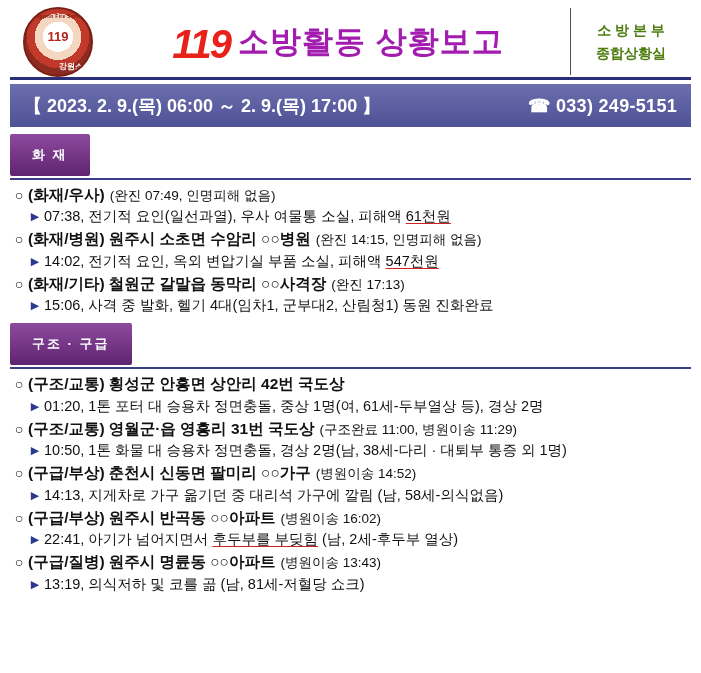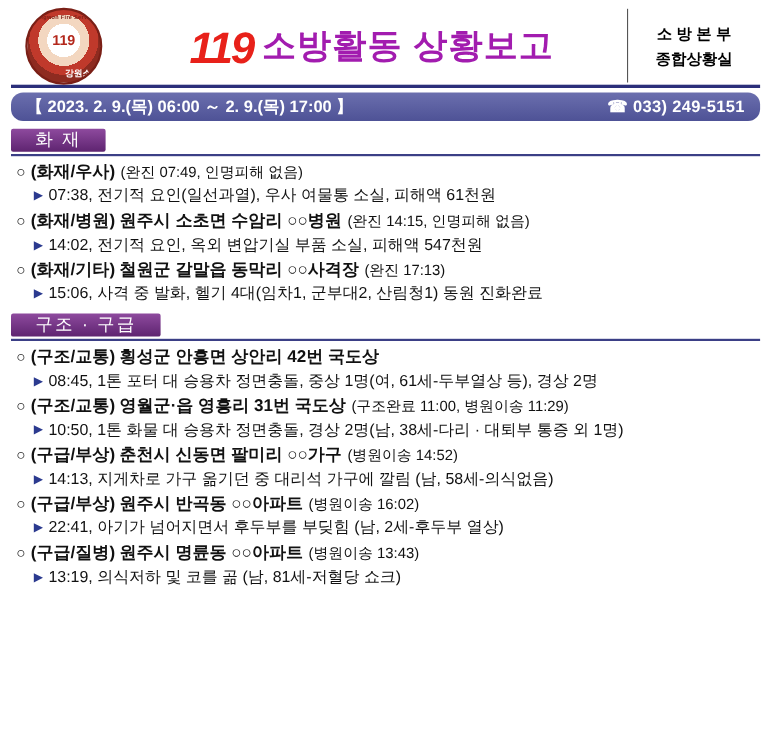--- a/index.html
+++ b/index.html
@@ -105,55 +105,55 @@
   .org {
     width: 120px;
     border-left: 1px solid #555;
     display: flex;
     flex-direction: column;
     align-items: center;
     justify-content: center;
     font-size: 14px;
     font-weight: bold;
     line-height: 1.6;
-    color: #000000;
+    color: #4d7c0f;
   }
 
   
   .period-bar {
     margin-top: 4px;
-    height: 26px;
+    height: 43px;
     background: #5b5fa6;
     background: linear-gradient(#6b6fae, #4e5296);
     display: flex;
     align-items: center;
     justify-content: space-between;
     padding: 0 14px;
     box-sizing: border-box;
     color: #ffffff;
-    font-size: 15px;
-    font-weight: bold;
-    border-radius: 11px;
+    font-size: 18px;
+    font-weight: bold;
+    border-radius: 0;
   }
   .period-bar .phone {
     letter-spacing: .3px;
   }
 
   
   .section-head {
     margin: 7px 0 2px 0;
     display: flex;
   }
   .section-head .tag {
     background: #6f2f7f;
     background: linear-gradient(#8e4a9e, #5e2470);
     color: #ffffff;
-    font-size: 16px;
-    font-weight: normal;
-    padding: 0 22px;
+    font-size: 13px;
+    font-weight: bold;
+    padding: 12px 22px;
     letter-spacing: 2px;
     border-radius: 2px;
   }
   .section-rule {
     border-bottom: 2px solid #3b3f86;
     margin: 1px 0 4px 0;
   }
 
   
   .entry {
@@ -198,20 +198,21 @@
     color: #2b3a8f;
     font-size: 11px;
     width: 18px;
     display: inline-block;
     text-align: center;
     position: relative;
     top: -1px;
   }
   .sub-text { }
   .underline-red {
+    text-decoration: underline;
     text-decoration-color: #cc2222;
     text-underline-offset: 2px;
   }
 </style>
 </head>
 <body>
 
 <div class="page">
 
   <div class="header">
@@ -285,21 +286,21 @@
       </div>
       <div class="section-rule"></div>
       <div class="entry">
         <div class="line-main">
           <span class="bullet-o">○</span>
           <span class="cat">(구조/교통)</span>
           <span class="place">횡성군 안흥면 상안리 42번 국도상</span>
         </div>
         <div class="line-sub">
           <span class="bullet-tri">▶</span>
-          <span class="sub-text"><span>08:45,  1톤 포터 대 승용차 정면충돌,  중상 1명(여, 61세-두부열상 등),  경상 2명</span></span>
+          <span class="sub-text"><span>01:20,  1톤 포터 대 승용차 정면충돌,  중상 1명(여, 61세-두부열상 등),  경상 2명</span></span>
         </div>
       </div>
       <div class="entry">
         <div class="line-main">
           <span class="bullet-o">○</span>
           <span class="cat">(구조/교통)</span>
           <span class="place">영월군·읍 영흥리 31번 국도상</span>
           <span class="paren">(구조완료 11:00, 병원이송 11:29)</span>
         </div>
         <div class="line-sub">

